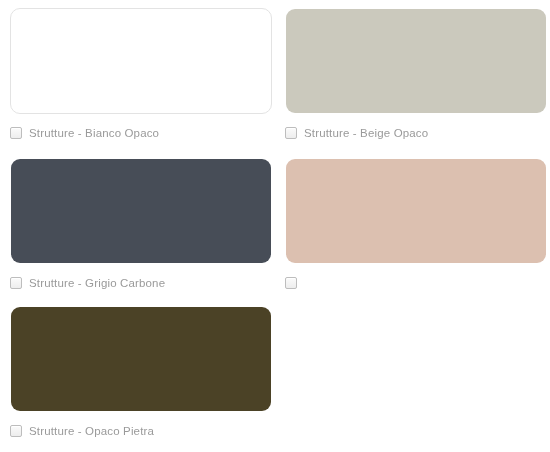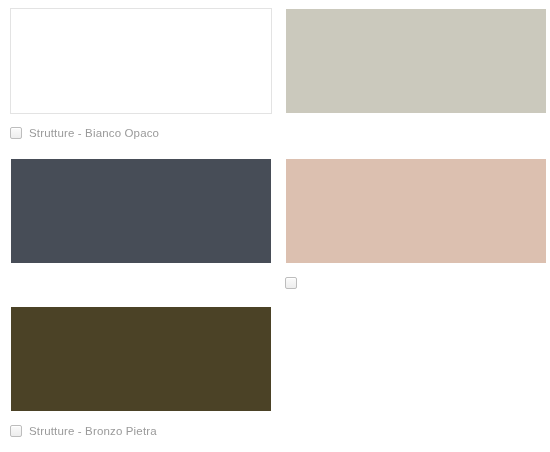--- a/index.html
+++ b/index.html
@@ -1,16 +1,16 @@
 <!DOCTYPE html>
 <html><head>
 <meta charset="utf-8">
 <title>Strutture Finish Swatches</title>
 <style>
-  * { box-sizing: border-box; }
+  * { box-sizing: border-box; border-radius: 10px; }
   html, body {
     margin: 0;
     padding: 0;
     background: #ffffff;
   }
   body {
     width: 550px;
     height: 452px;
     overflow: hidden;
     font-family: "Liberation Sans", "DejaVu Sans", sans-serif;
@@ -82,31 +82,39 @@
 <div class="swatch-grid" id="swatch-grid">
     <div class="swatch-cell">
     <div class="swatch-chip has-outline" style="background-color: rgb(255, 255, 255);"></div>
     <div class="swatch-meta">
       <span class="swatch-checkbox" role="checkbox" aria-checked="false"></span>
       <span class="swatch-label">Strutture - Bianco Opaco</span>
     </div>
   </div>
     <div class="swatch-cell">
     <div class="swatch-chip" style="background-color: rgb(203, 201, 189);"></div>
+    <div class="swatch-meta">
+      <span class="swatch-checkbox" role="checkbox" aria-checked="false"></span>
+      <span class="swatch-label">Strutture - Beige Opaco</span>
+    </div>
   </div>
     <div class="swatch-cell">
     <div class="swatch-chip" style="background-color: rgb(71, 77, 87);"></div>
+    <div class="swatch-meta">
+      <span class="swatch-checkbox" role="checkbox" aria-checked="false"></span>
+      <span class="swatch-label">Strutture - Grigio Carbone</span>
+    </div>
   </div>
     <div class="swatch-cell">
     <div class="swatch-chip" style="background-color: rgb(220, 192, 176);"></div>
     <div class="swatch-meta">
       <span class="swatch-checkbox" role="checkbox" aria-checked="false"></span>
     </div>
   </div>
     <div class="swatch-cell">
     <div class="swatch-chip" style="background-color: rgb(75, 66, 38);"></div>
     <div class="swatch-meta">
       <span class="swatch-checkbox" role="checkbox" aria-checked="false"></span>
-      <span class="swatch-label">Strutture - Bronzo Pietra</span>
+      <span class="swatch-label">Strutture - Opaco Pietra</span>
     </div>
   </div>
     <div class="swatch-cell is-empty"></div>
   </div>
 
 </body></html>

